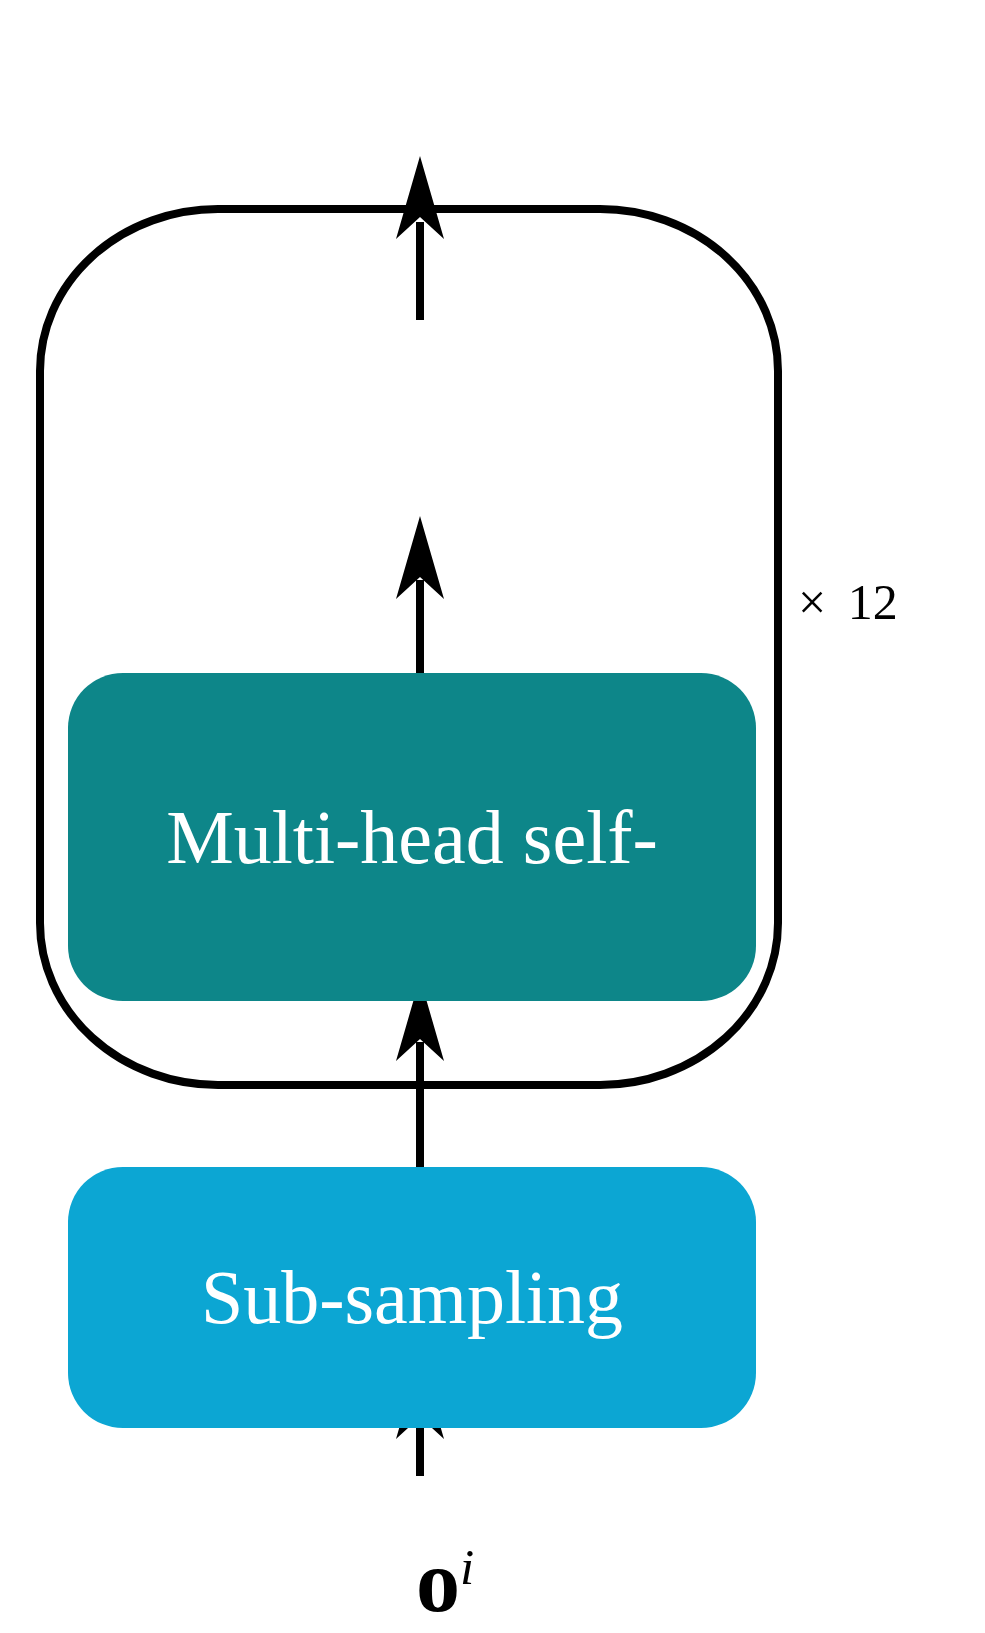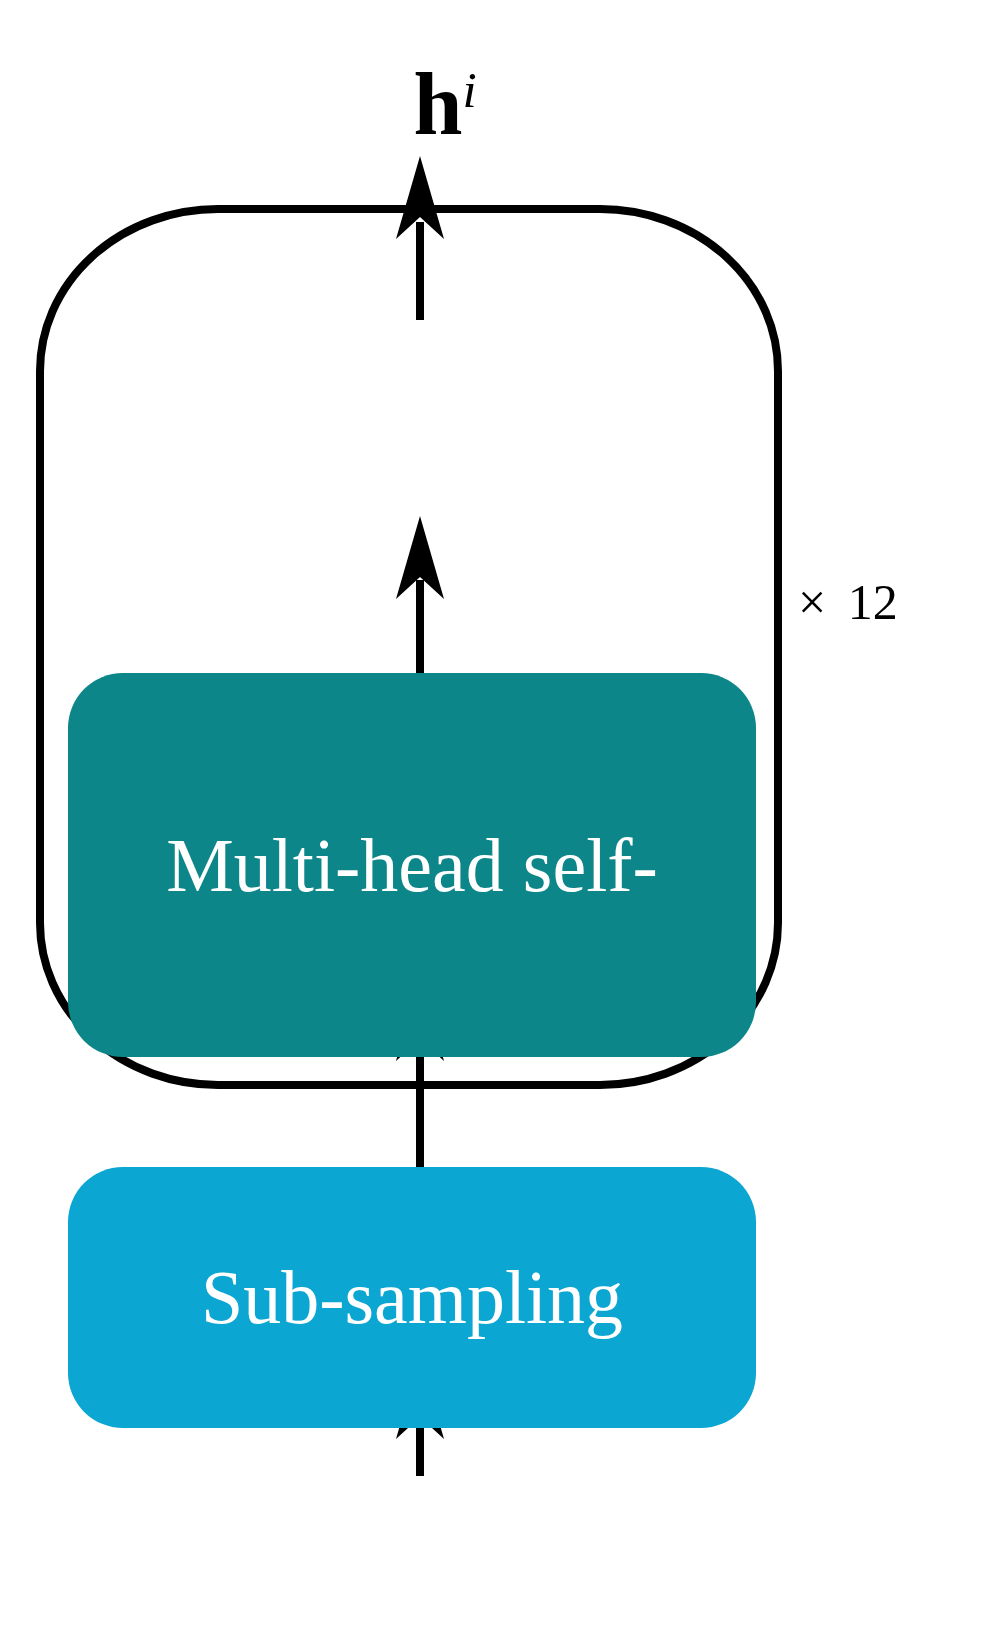--- a/index.html
+++ b/index.html
@@ -16,21 +16,21 @@
     position:absolute;
     left:68px; width:688px;
     border-radius:55px;
     display:flex; flex-direction:column;
     align-items:center; justify-content:center;
     text-align:center;
     font-size:76px;
     color:#ffffff;
   }
   .block-ff   { top:315px;  height:194px; }
-  .block-attn { top:673px;  height:384px; line-height:102px;text-align:center; }
+  .block-attn { top:673px;  height:328px; line-height:102px;text-align:center; }
   .block-sub  { top:1167px; height:261px; }
 
   .math-label {
     position:absolute;
     left:295px; width:300px;
     text-align:center;
     font-weight:bold;
     font-size:88px;
     line-height:88px;
     color:#000000;
@@ -53,21 +53,20 @@
     color:#000000;
     white-space:nowrap;
     word-spacing:0.18em;
   }
 </style>
 </head>
 <body>
 
 <div class="canvas">
 
-  <div class="math-label label-out" style="color: rgb(0, 0, 0);"><span>h</span><span class="sup">i</span></div>
 
   <svg class="overlay" viewBox="0 0 985 1633" xmlns="http://www.w3.org/2000/svg">
 
     <rect x="40" y="209" width="738" height="876" rx="178" ry="162" fill="none" stroke-width="8" style="stroke: rgb(0, 0, 0);"></rect>
 
     <g>
       <line x1="420" y1="320" x2="420" y2="222" stroke-width="8" style="stroke: rgb(0, 0, 0);"></line>
       <path d="M420,156 L444,239 L420,217 L396,239 Z" style="fill: rgb(0, 0, 0);"></path>
     </g>
 
@@ -91,14 +90,15 @@
   <div class="block block-attn" style="background-color: rgb(13, 134, 137);">
     <span style="color: rgb(255, 255, 255);">Multi-head self-</span>
   </div>
 
   <div class="block block-sub" style="background-color: rgb(12, 166, 211);">
     <span style="color: rgb(255, 255, 255);">Sub-sampling</span>
   </div>
 
   <div class="repeat-label" style="color: rgb(0, 0, 0);">× 12</div>
 
+  <div class="math-label label-in" style="color: rgb(0, 0, 0);"><span>o</span><span class="sup">i</span></div>
 
 </div>
 
 </body></html>

